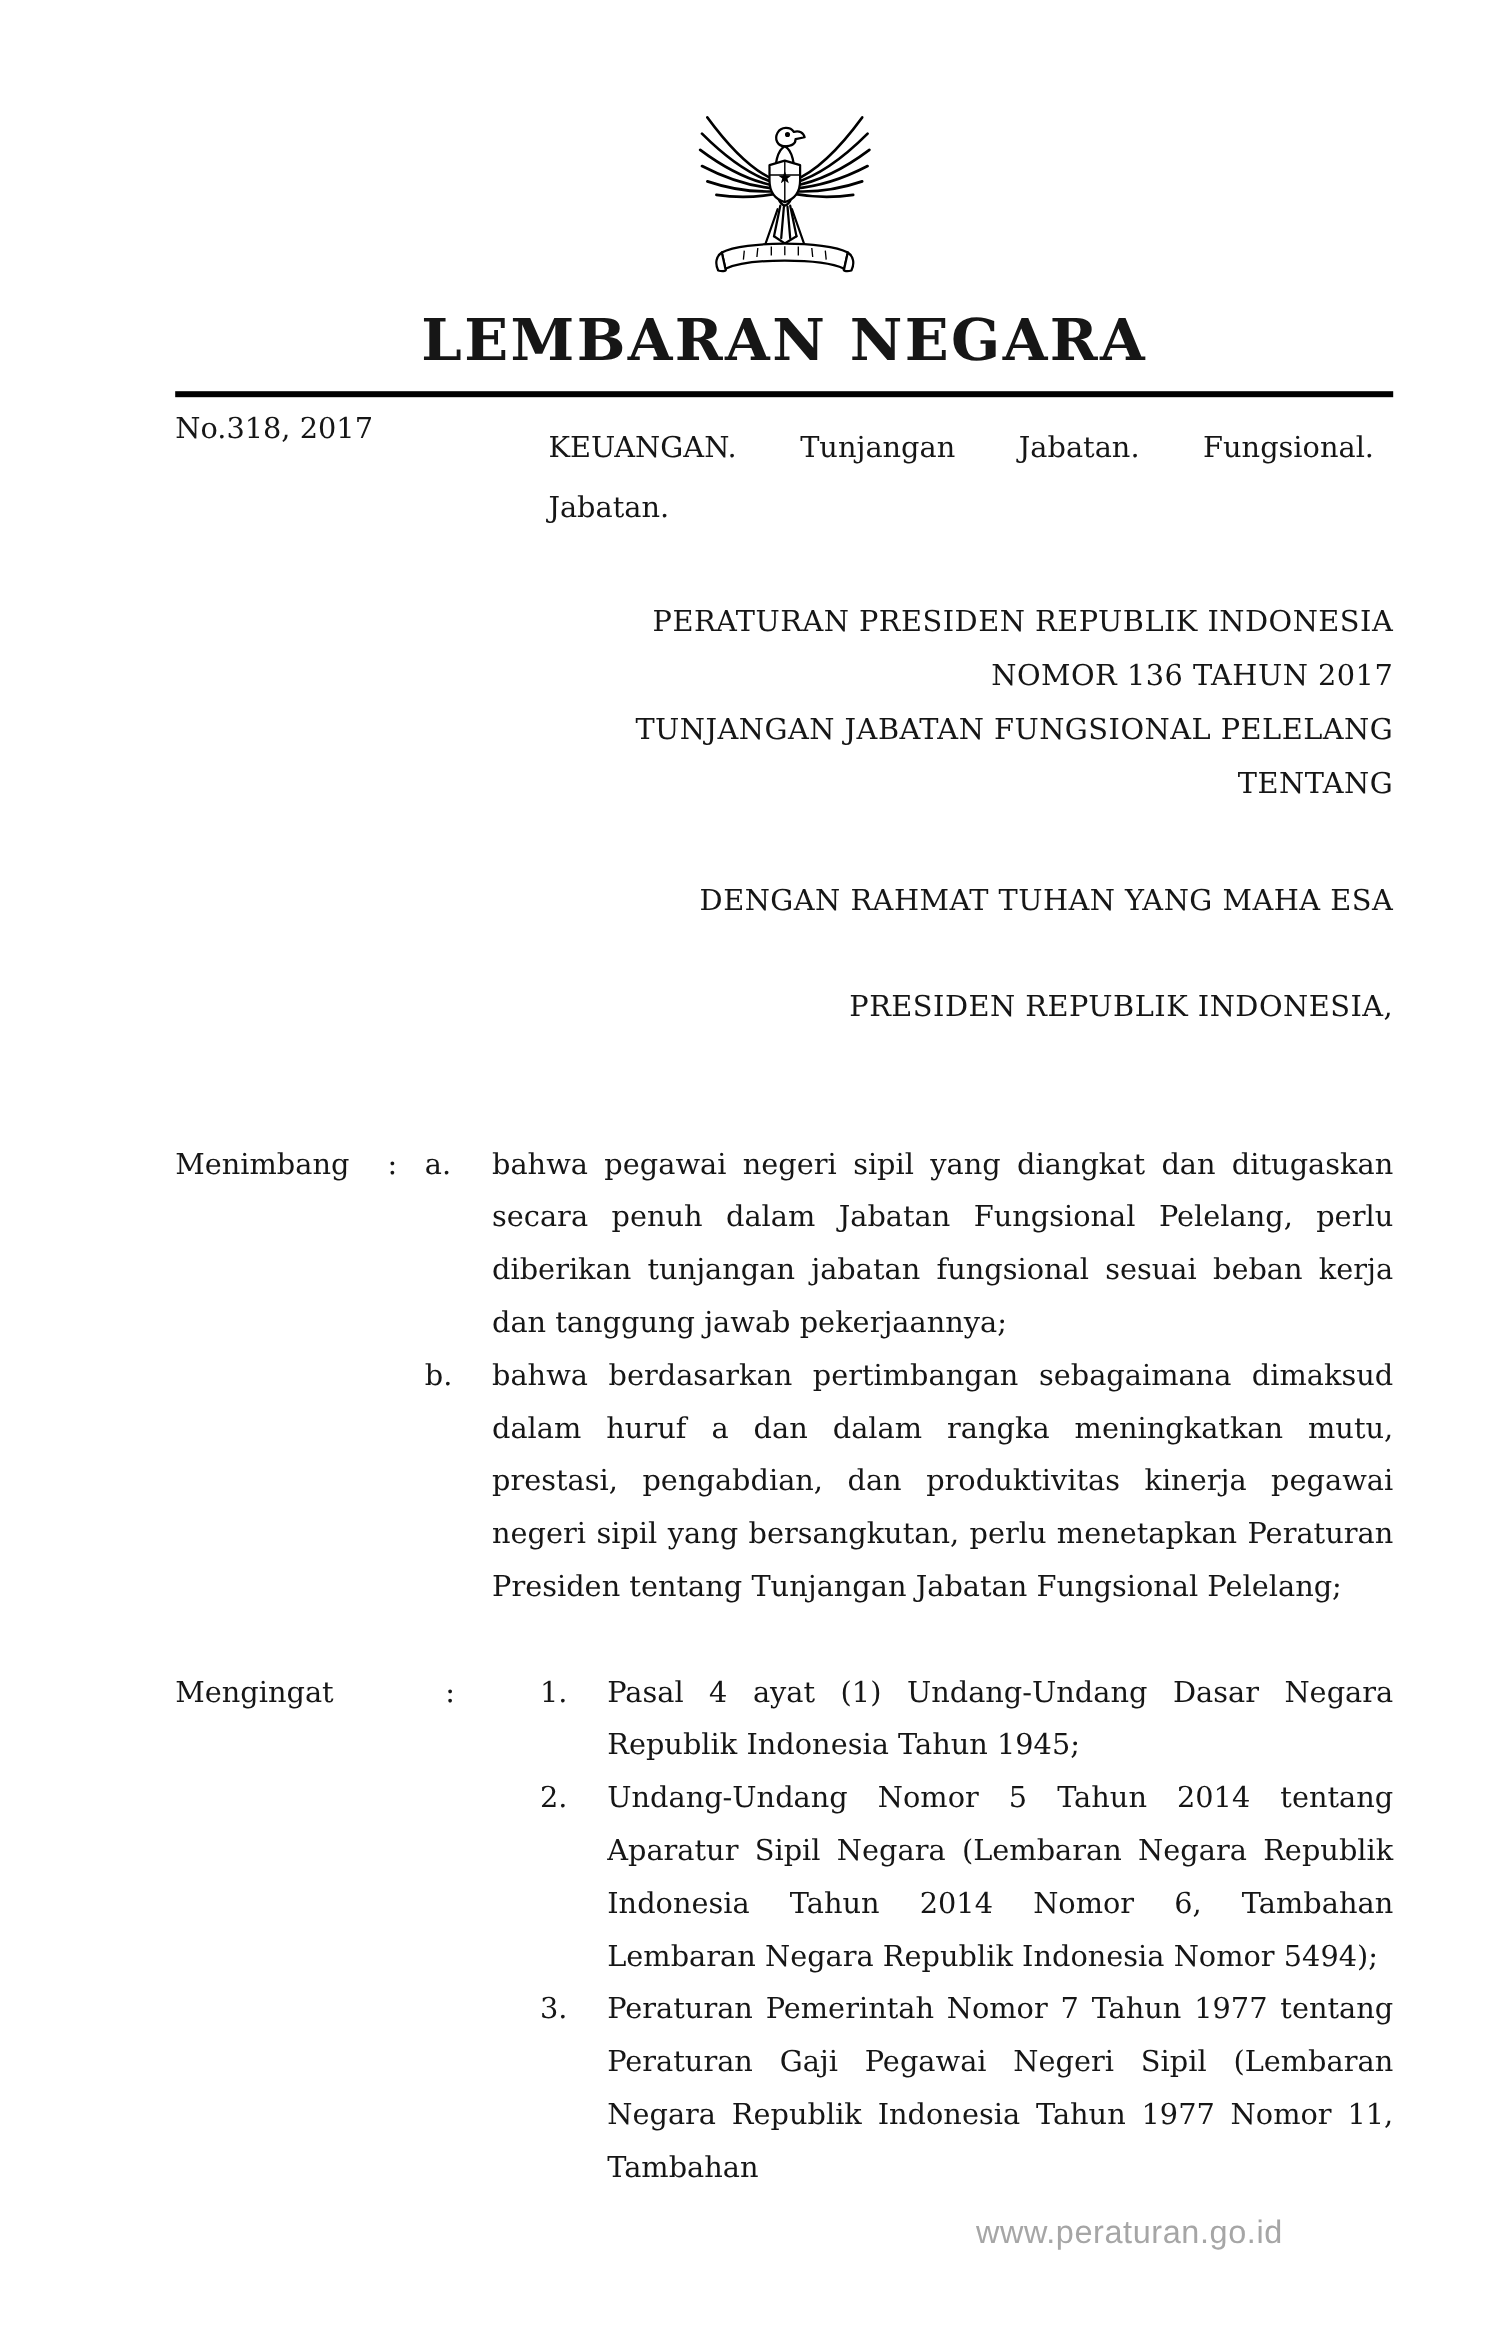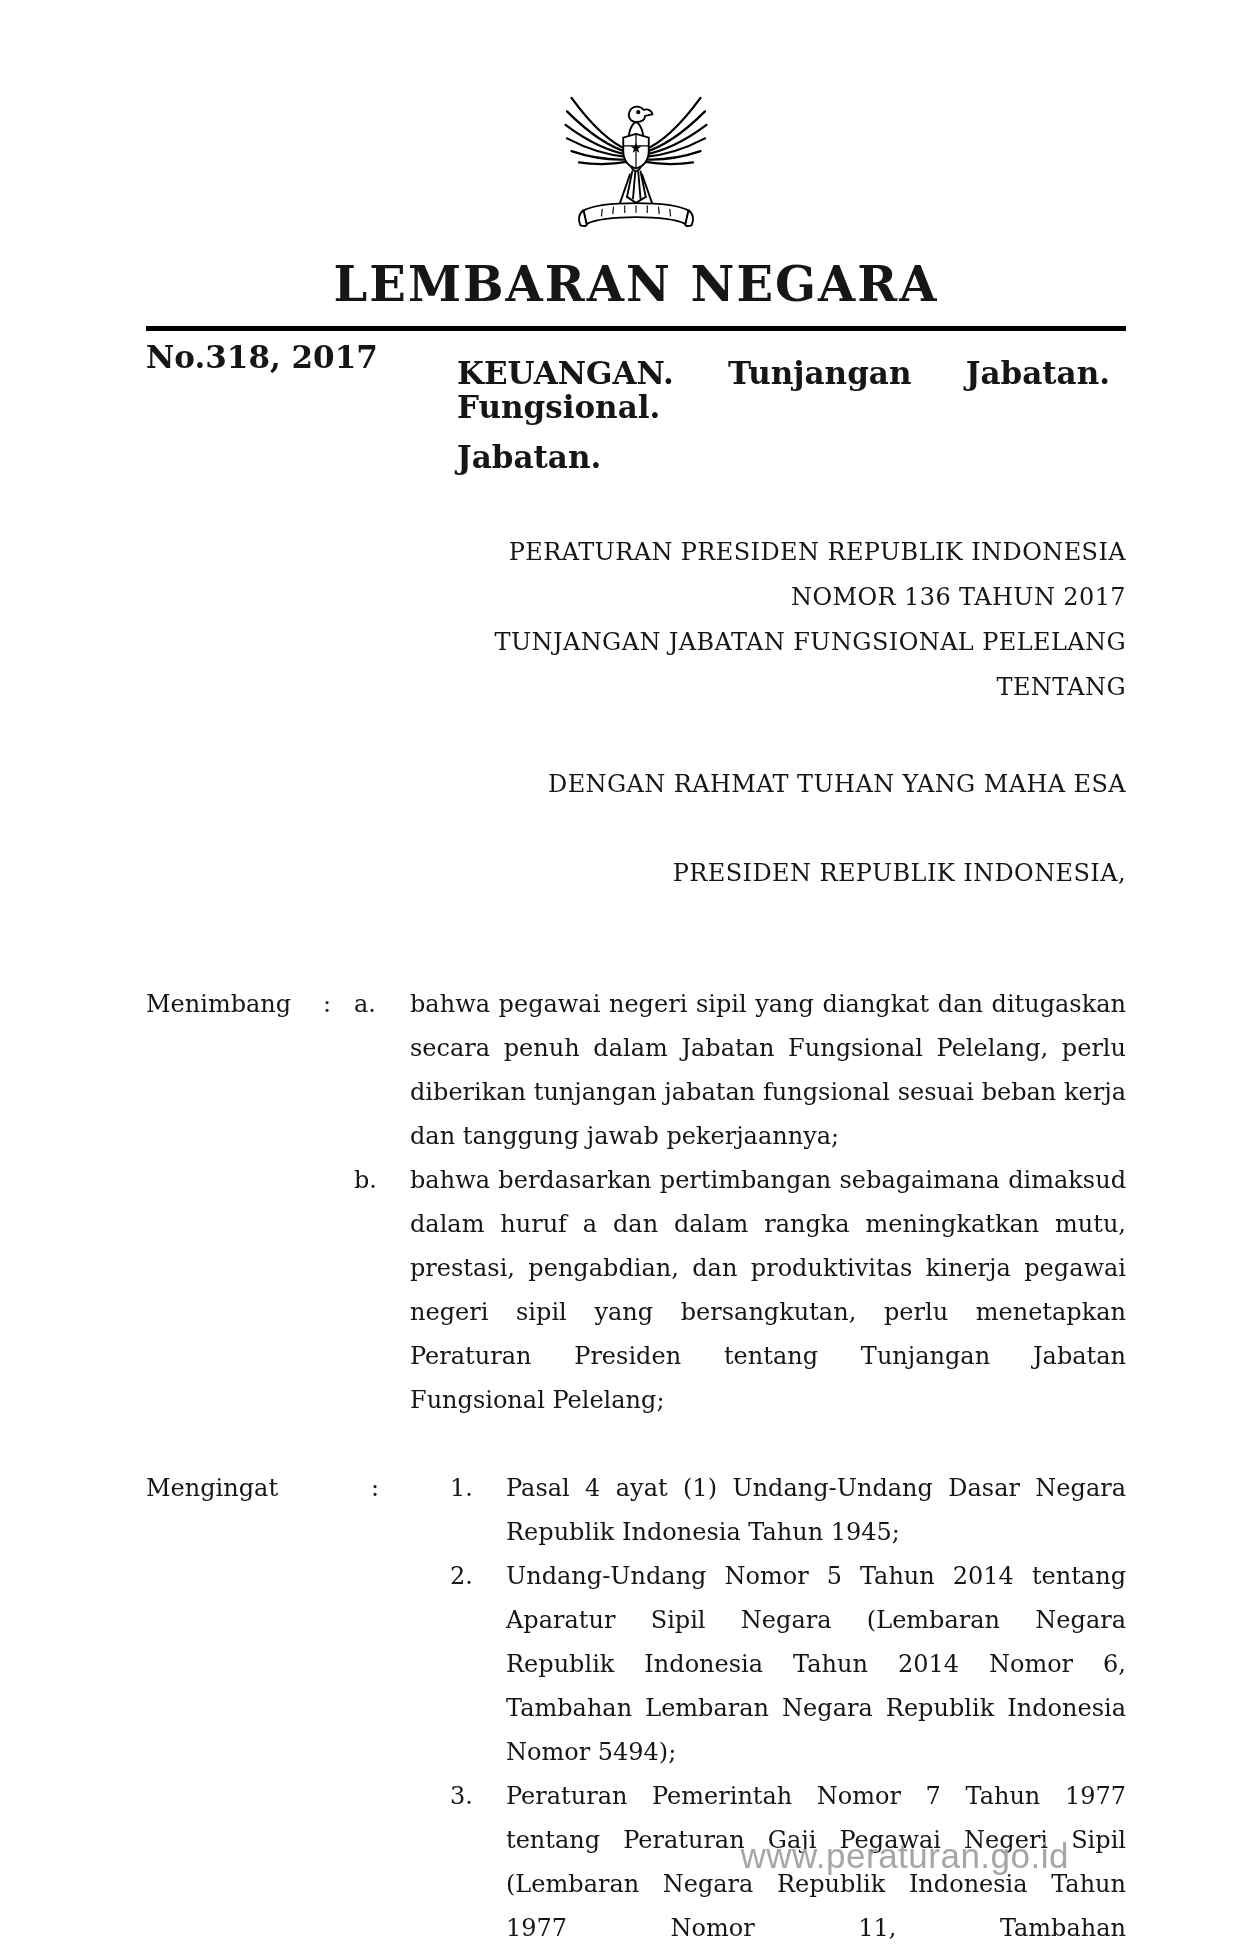--- a/index.html
+++ b/index.html
@@ -5,35 +5,35 @@
   * { margin: 0; padding: 0; box-sizing: border-box; }
   html, body { background: #e8e8e8; }
   .page {
     position: relative;
     width: 1241px;
     height: 1950px;
     margin: 0 auto;
     background: #ffffff;
     color: #161616;
     font-family: "DejaVu Serif", "Liberation Serif", serif;
-    padding: 78px 115px 0 146px;
+    padding: 78px 80px 0 146px;
     overflow: hidden;
   }
   .emblem { width: 150px; height: 162px; margin: 0 auto; display: block; }
   .emblem svg { width: 100%; height: 100%; display: block; }
   .gazette-title {
     text-align: center;
     font-weight: 700;
     font-size: 48px;
     line-height: 64px;
     letter-spacing: 2px;
     margin-top: 12px;
   }
   .header-rule { border: none; border-top: 5px solid #000; margin-top: 10px; }
-  .meta-row { display: flex; margin-top: 9px; font-size: 31px; line-height: 34px; font-weight: bold; }
+  .meta-row { display: flex; margin-top: 9px; font-size: 24px; line-height: 34px; }
   .meta-number { width: 295px; flex-shrink: 0; }
   .meta-subject { flex: 1; }
   .meta-subject p { margin: 16px; }
   .justify-full { text-align: justify; text-align-last: justify; }
   .title-block { margin-top: 40px; text-align: right; font-size: 24px; letter-spacing: 0.4px; }
   .title-line { line-height: 45px; }
   .invocation { margin-top: 52px; line-height: 45px; }
   .authority { margin-top: 44px; line-height: 45px; }
   .clauses { margin-top: 86px; font-size: 24px; }
   .clause-block { display: flex; line-height: 44px; }
@@ -42,21 +42,21 @@
   .block-colon { width: 31px; flex-shrink: 0; }
   .block-items { flex: 1; }
   .clause-item { display: flex; }
   .item-marker { width: 56px; flex-shrink: 0; }
   .item-text { flex: 1; text-align: justify; }
   .footer-url {
     position: absolute;
     right: 172px;
     bottom: 74px;
     font-family: "Liberation Sans", sans-serif;
-    font-size: 35px;
+    font-size: 27px;
     color: #a6a6a6;
     letter-spacing: 0.5px;
   }
 </style>
 </head>
 <body>
 
 <div class="page">
 
   <div class="emblem">

